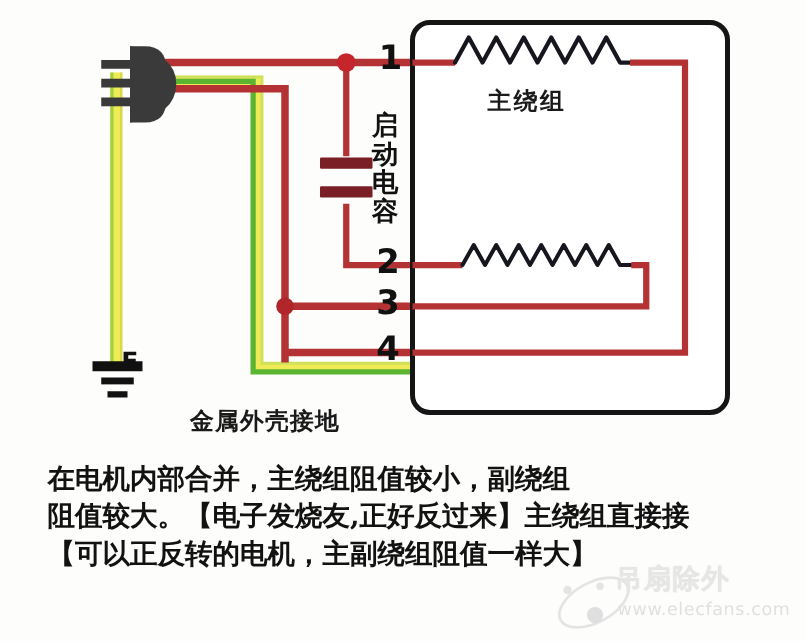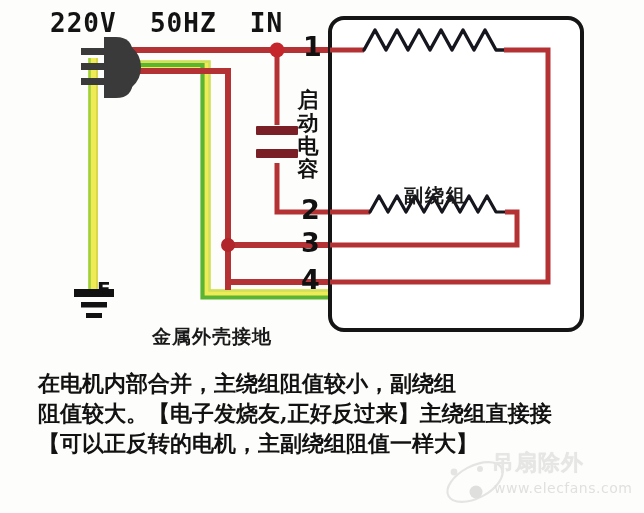--- a/index.html
+++ b/index.html
@@ -82,21 +82,20 @@
     position:absolute;left:54px;top:34px;
     font-family:"DejaVu Sans","Liberation Sans",sans-serif;
     font-size:14px;color:#cfcfcf;letter-spacing:.5px;
   }
 </style>
 </head>
 <body>
 
 <div id="root">
 
-  <div class="abs" id="supply-title">220V  50HZ  IN</div>
 
   <svg class="abs" id="schematic" viewBox="0 0 644 355">
 
     <g>
 
       <path d="M 93 58 L 93 290" stroke="#eeeb57" stroke-width="9" fill="none"></path>
 
       <path d="M 89.5 58 L 89.5 290" stroke="#9fd13a" stroke-width="2.6" fill="none"></path>
       <path d="M 97 58 L 97 290" stroke="#d9d84a" stroke-width="2" fill="none"></path>
     </g>
@@ -170,21 +169,21 @@
     <span>动</span>
     <span>电</span>
     <span>容</span>
   </div>
 
   <div class="abs terminal-num" style="left:303px;top:33px;">1</div>
   <div class="abs terminal-num" style="left:301px;top:196px;">2</div>
   <div class="abs terminal-num" style="left:301px;top:229px;">3</div>
   <div class="abs terminal-num" style="left:301px;top:266px;">4</div>
 
-  <div class="abs winding-label" style="left:404px;top:183px;">副绕组</div>
+  <div class="abs winding-label" style="left:390px;top:68px;">主绕组</div>
 
   <div class="abs" id="earth-label">E</div>
 
   <div class="abs" id="casing-note">金属外壳接地</div>
 
   <div class="abs" id="note-block">
     <span class="nline">在电机内部合并，主绕组阻值较小，副绕组</span>
     <span class="nline">阻值较大。【电子发烧友,正好反过来】主绕组直接接</span>
     <span class="nline">【可以正反转的电机，主副绕组阻值一样大】</span>
   </div>

